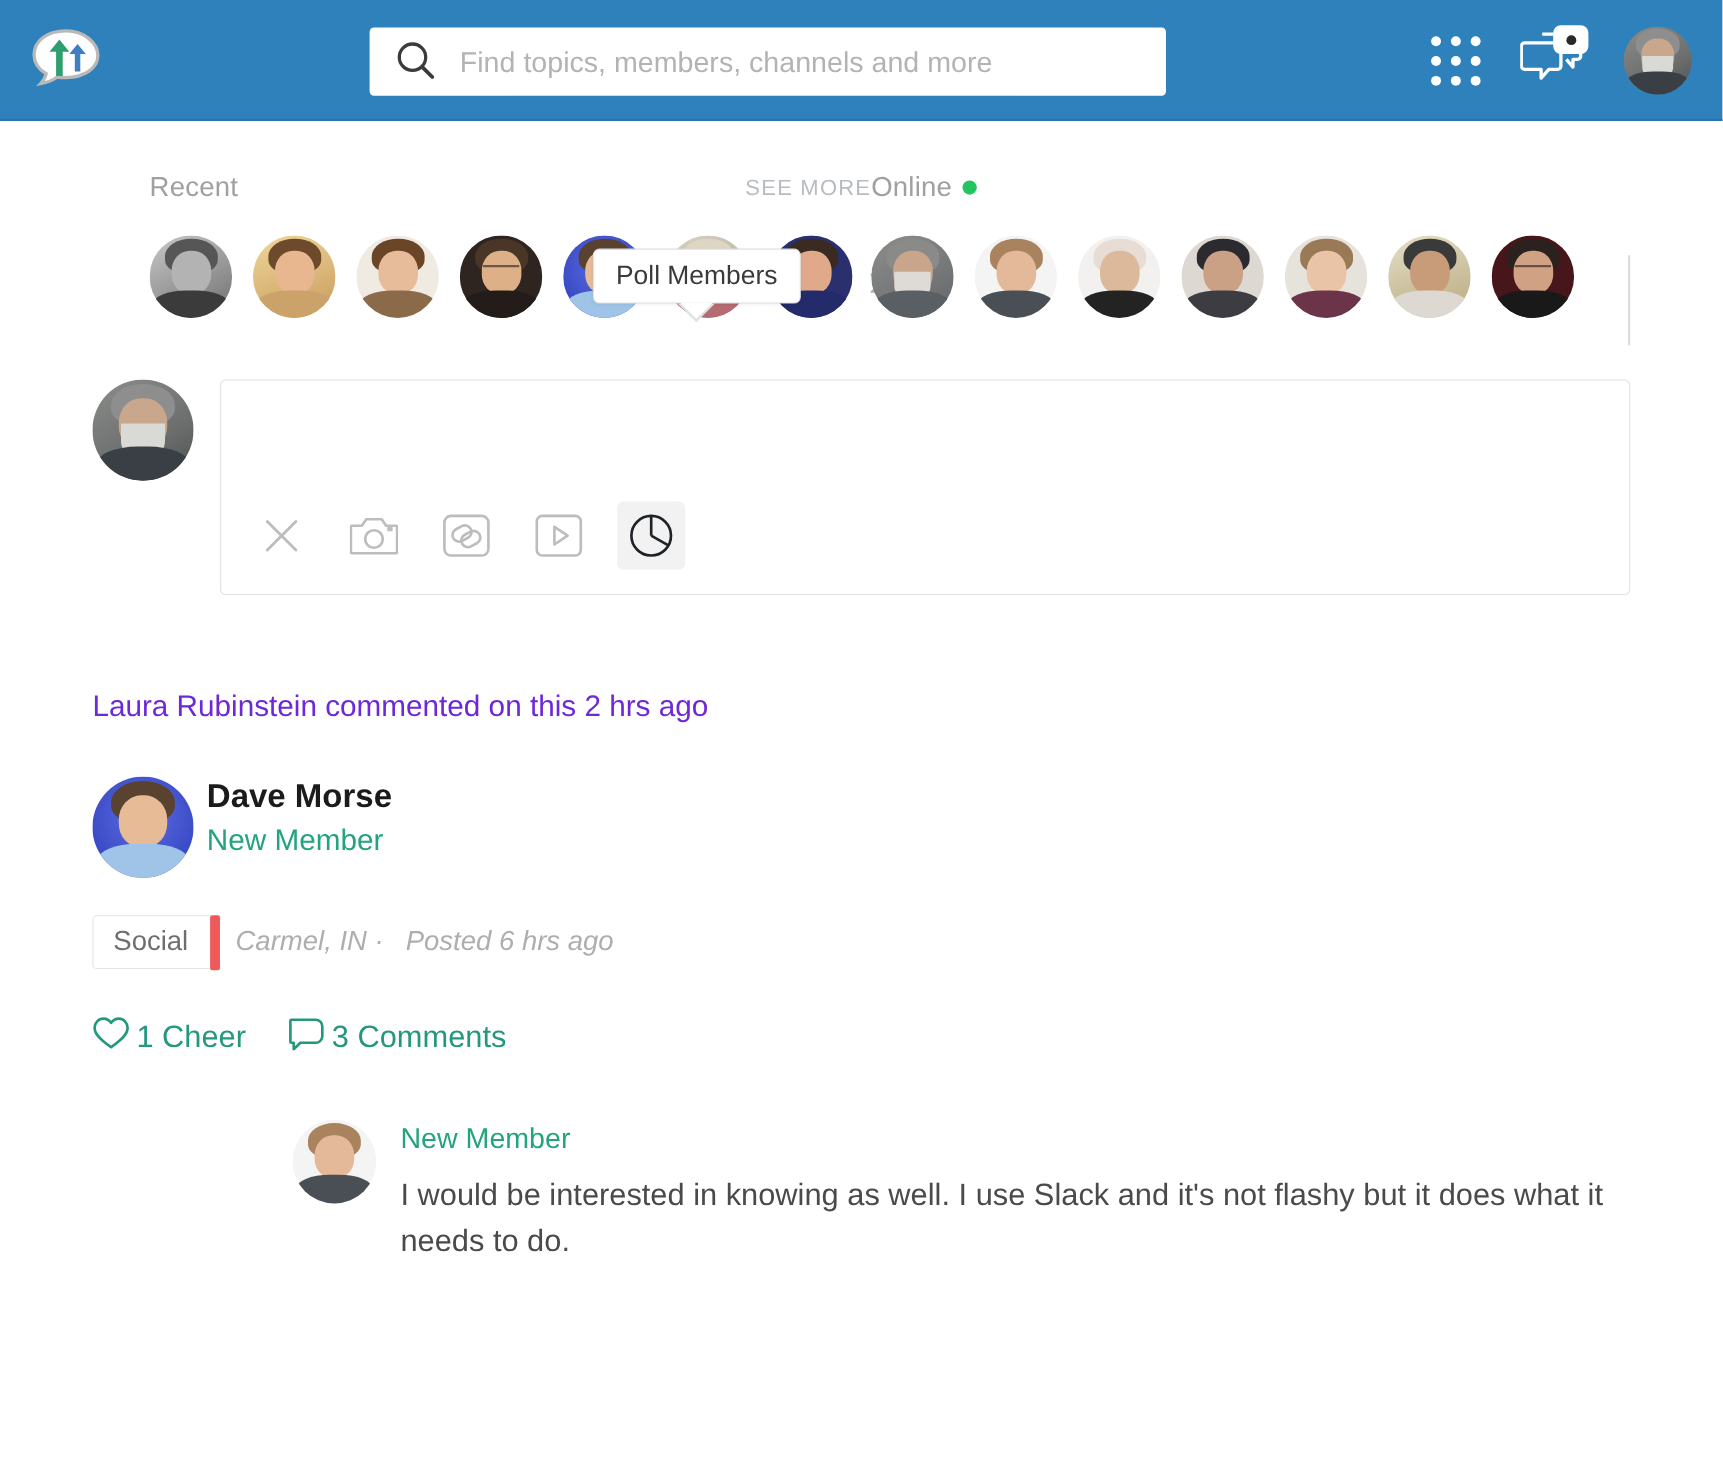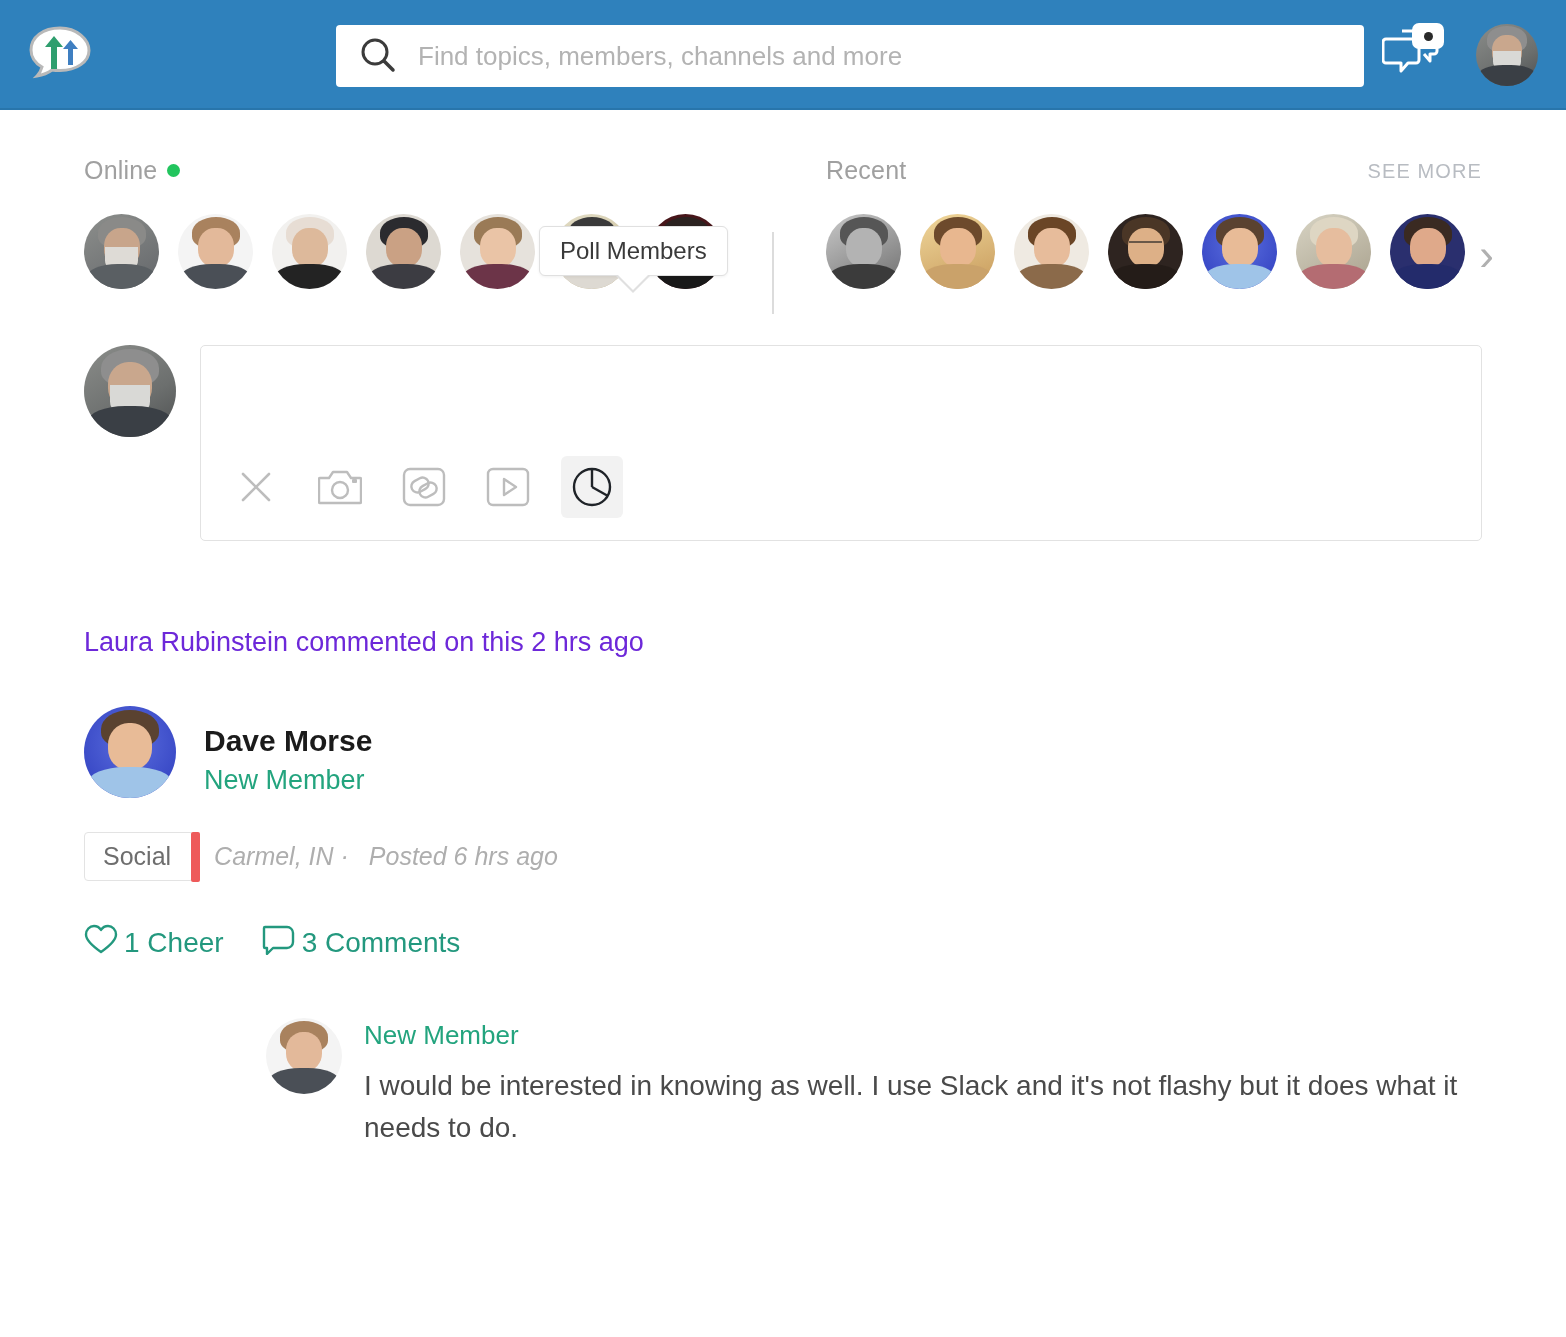--- a/index.html
+++ b/index.html
@@ -22,21 +22,21 @@
     align-items:center;
   }
   .logo-wrap {
     position:absolute; left:24px; top:22px;
     width:72px; height:64px;
     display:flex; align-items:center; justify-content:center;
   }
   .search-wrap {
     position:absolute;
     left:336px; top:25px;
-    width:1028px; height:62px;
+    width:724px; height:62px;
     background:#fff;
     border-radius:4px;
     display:flex; align-items:center;
     padding:0 22px;
   }
   .search-icon { flex:0 0 auto; margin-right:18px; display:flex; }
   .search-input {
     border:none; outline:none;
     font-family:"Liberation Sans", sans-serif;
     font-size:26px;
@@ -166,21 +166,21 @@
   .tooltip::after {
     bottom:-15px;
     border-left:15px solid transparent;
     border-right:15px solid transparent;
     border-top:15px solid #ffffff;
   }
 
   
   .feed { margin-top:86px; }
   .activity-line { font-size:27px; color:#6d28d9; }
-  .post-head { display:flex; align-items:flex-end; gap:28px; margin-top:48px; }
+  .post-head { display:flex; align-items:flex-start; gap:12px; margin-top:48px; }
   .post-avatar { width:92px; height:92px; }
   .post-author { font-size:30px; font-weight:bold; color:#1b1b1b; line-height:1.25; }
   .post-role { font-size:27px; color:#23a47e; line-height:1.3; margin-top:3px; }
   .post-body {
     margin-top:38px;
     font-size:34px;
     line-height:1.42;
     color:#232323;
     max-width:1370px;
   }
@@ -265,20 +265,93 @@
         <div class="body" style="background:#3a3f45"></div>
       </div>
     </div>
   </div>
 </div>
 
 <div class="main">
 
   <div class="people-row">
 
+    <div class="people-col col-recent">
+      <div class="col-label">
+        <span>Recent</span>
+      </div>
+      <div class="see-more">SEE MORE</div>
+      <div class="avatar-strip">
+        <div class="avatar strip-avatar">
+            <div class="face">
+          <div class="bg" style="background:linear-gradient(150deg,#c9c9c9,#6e6e6e)"></div>
+          <div class="hair" style="background:#565656"></div>
+              <div class="skin" style="background:#b3b3b3"></div>
+          <div class="body" style="background:#3b3b3b"></div>
+            </div>
+          </div>
+
+        <div class="avatar strip-avatar">
+            <div class="face">
+          <div class="bg" style="background:linear-gradient(160deg,#f0d79b,#c79a5b)"></div>
+          <div class="hair" style="background:#6d4a2c"></div>
+              <div class="skin" style="background:#e8b78f"></div>
+          <div class="body" style="background:#caa26a"></div>
+            </div>
+          </div>
+
+        <div class="avatar strip-avatar">
+            <div class="face">
+          <div class="bg" style="background:#efeae2"></div>
+          <div class="hair" style="background:#6a4526"></div>
+              <div class="skin" style="background:#e7bc9b"></div>
+          <div class="body" style="background:#8b6a4a"></div>
+            </div>
+          </div>
+
+        <div class="avatar strip-avatar">
+            <div class="face">
+          <div class="bg" style="background:#2e2420"></div>
+          <div class="hair" style="background:#4a3626"></div>
+              <div class="skin" style="background:#ddb087"></div>
+          <div class="glass"></div>
+              <div class="body" style="background:#241c18"></div>
+            </div>
+          </div>
+
+        <div class="avatar strip-avatar">
+            <div class="face">
+          <div class="bg" style="background:radial-gradient(circle at 50% 40%,#5b6ede,#2c3bbd)"></div>
+          <div class="hair" style="background:#5a4230"></div>
+              <div class="skin" style="background:#e8bb97"></div>
+          <div class="body" style="background:#9fc4e8"></div>
+            </div>
+          </div>
+
+        <div class="avatar strip-avatar">
+            <div class="face">
+          <div class="bg" style="background:linear-gradient(150deg,#d8d4c4,#a8a08c)"></div>
+          <div class="hair" style="background:#ded6c3"></div>
+              <div class="skin" style="background:#e6bd9e"></div>
+          <div class="body" style="background:#b46c72"></div>
+            </div>
+          </div>
+
+        <div class="avatar strip-avatar">
+            <div class="face">
+          <div class="bg" style="background:#2a2f6e"></div>
+          <div class="hair" style="background:#3a2a22"></div>
+              <div class="skin" style="background:#dfa98a"></div>
+          <div class="body" style="background:#232b6b"></div>
+            </div>
+          </div>
+      </div>
+      <div class="chev-right">›</div>
+    </div>
+
     <div class="people-col col-online">
       <div class="col-label">
         <span>Online</span>
         <span class="green-dot"></span>
       </div>
       <div class="avatar-strip">
         <div class="avatar strip-avatar">
             <div class="face">
           <div class="bg" style="background:linear-gradient(150deg,#8d8f8c,#63666a)"></div>
           <div class="hair" style="background:#8a8a88"></div>
@@ -337,93 +410,20 @@
             <div class="face">
           <div class="bg" style="background:#47161a"></div>
           <div class="hair" style="background:#2b2220"></div>
               <div class="skin" style="background:#d0a183"></div>
           <div class="glass"></div>
               <div class="body" style="background:#191919"></div>
             </div>
           </div>
       </div>
       <div class="vdivider"></div>
-    </div>
-
-    <div class="people-col col-recent">
-      <div class="col-label">
-        <span>Recent</span>
-      </div>
-      <div class="see-more">SEE MORE</div>
-      <div class="avatar-strip">
-        <div class="avatar strip-avatar">
-            <div class="face">
-          <div class="bg" style="background:linear-gradient(150deg,#c9c9c9,#6e6e6e)"></div>
-          <div class="hair" style="background:#565656"></div>
-              <div class="skin" style="background:#b3b3b3"></div>
-          <div class="body" style="background:#3b3b3b"></div>
-            </div>
-          </div>
-
-        <div class="avatar strip-avatar">
-            <div class="face">
-          <div class="bg" style="background:linear-gradient(160deg,#f0d79b,#c79a5b)"></div>
-          <div class="hair" style="background:#6d4a2c"></div>
-              <div class="skin" style="background:#e8b78f"></div>
-          <div class="body" style="background:#caa26a"></div>
-            </div>
-          </div>
-
-        <div class="avatar strip-avatar">
-            <div class="face">
-          <div class="bg" style="background:#efeae2"></div>
-          <div class="hair" style="background:#6a4526"></div>
-              <div class="skin" style="background:#e7bc9b"></div>
-          <div class="body" style="background:#8b6a4a"></div>
-            </div>
-          </div>
-
-        <div class="avatar strip-avatar">
-            <div class="face">
-          <div class="bg" style="background:#2e2420"></div>
-          <div class="hair" style="background:#4a3626"></div>
-              <div class="skin" style="background:#ddb087"></div>
-          <div class="glass"></div>
-              <div class="body" style="background:#241c18"></div>
-            </div>
-          </div>
-
-        <div class="avatar strip-avatar">
-            <div class="face">
-          <div class="bg" style="background:radial-gradient(circle at 50% 40%,#5b6ede,#2c3bbd)"></div>
-          <div class="hair" style="background:#5a4230"></div>
-              <div class="skin" style="background:#e8bb97"></div>
-          <div class="body" style="background:#9fc4e8"></div>
-            </div>
-          </div>
-
-        <div class="avatar strip-avatar">
-            <div class="face">
-          <div class="bg" style="background:linear-gradient(150deg,#d8d4c4,#a8a08c)"></div>
-          <div class="hair" style="background:#ded6c3"></div>
-              <div class="skin" style="background:#e6bd9e"></div>
-          <div class="body" style="background:#b46c72"></div>
-            </div>
-          </div>
-
-        <div class="avatar strip-avatar">
-            <div class="face">
-          <div class="bg" style="background:#2a2f6e"></div>
-          <div class="hair" style="background:#3a2a22"></div>
-              <div class="skin" style="background:#dfa98a"></div>
-          <div class="body" style="background:#232b6b"></div>
-            </div>
-          </div>
-      </div>
-      <div class="chev-right">›</div>
     </div>
   </div>
 
   <div class="composer-row">
     <div class="avatar composer-avatar">
       <div class="face">
         <div class="bg" style="background:linear-gradient(150deg,#8b8d8a,#6c6f6e 60%,#4d4f50)"></div>
         <div class="hair" style="background:#8e8e8e"></div>
         <div class="skin" style="background:#c9a78d"></div>
         <div class="beard" style="background:#d9d9d6"></div>

